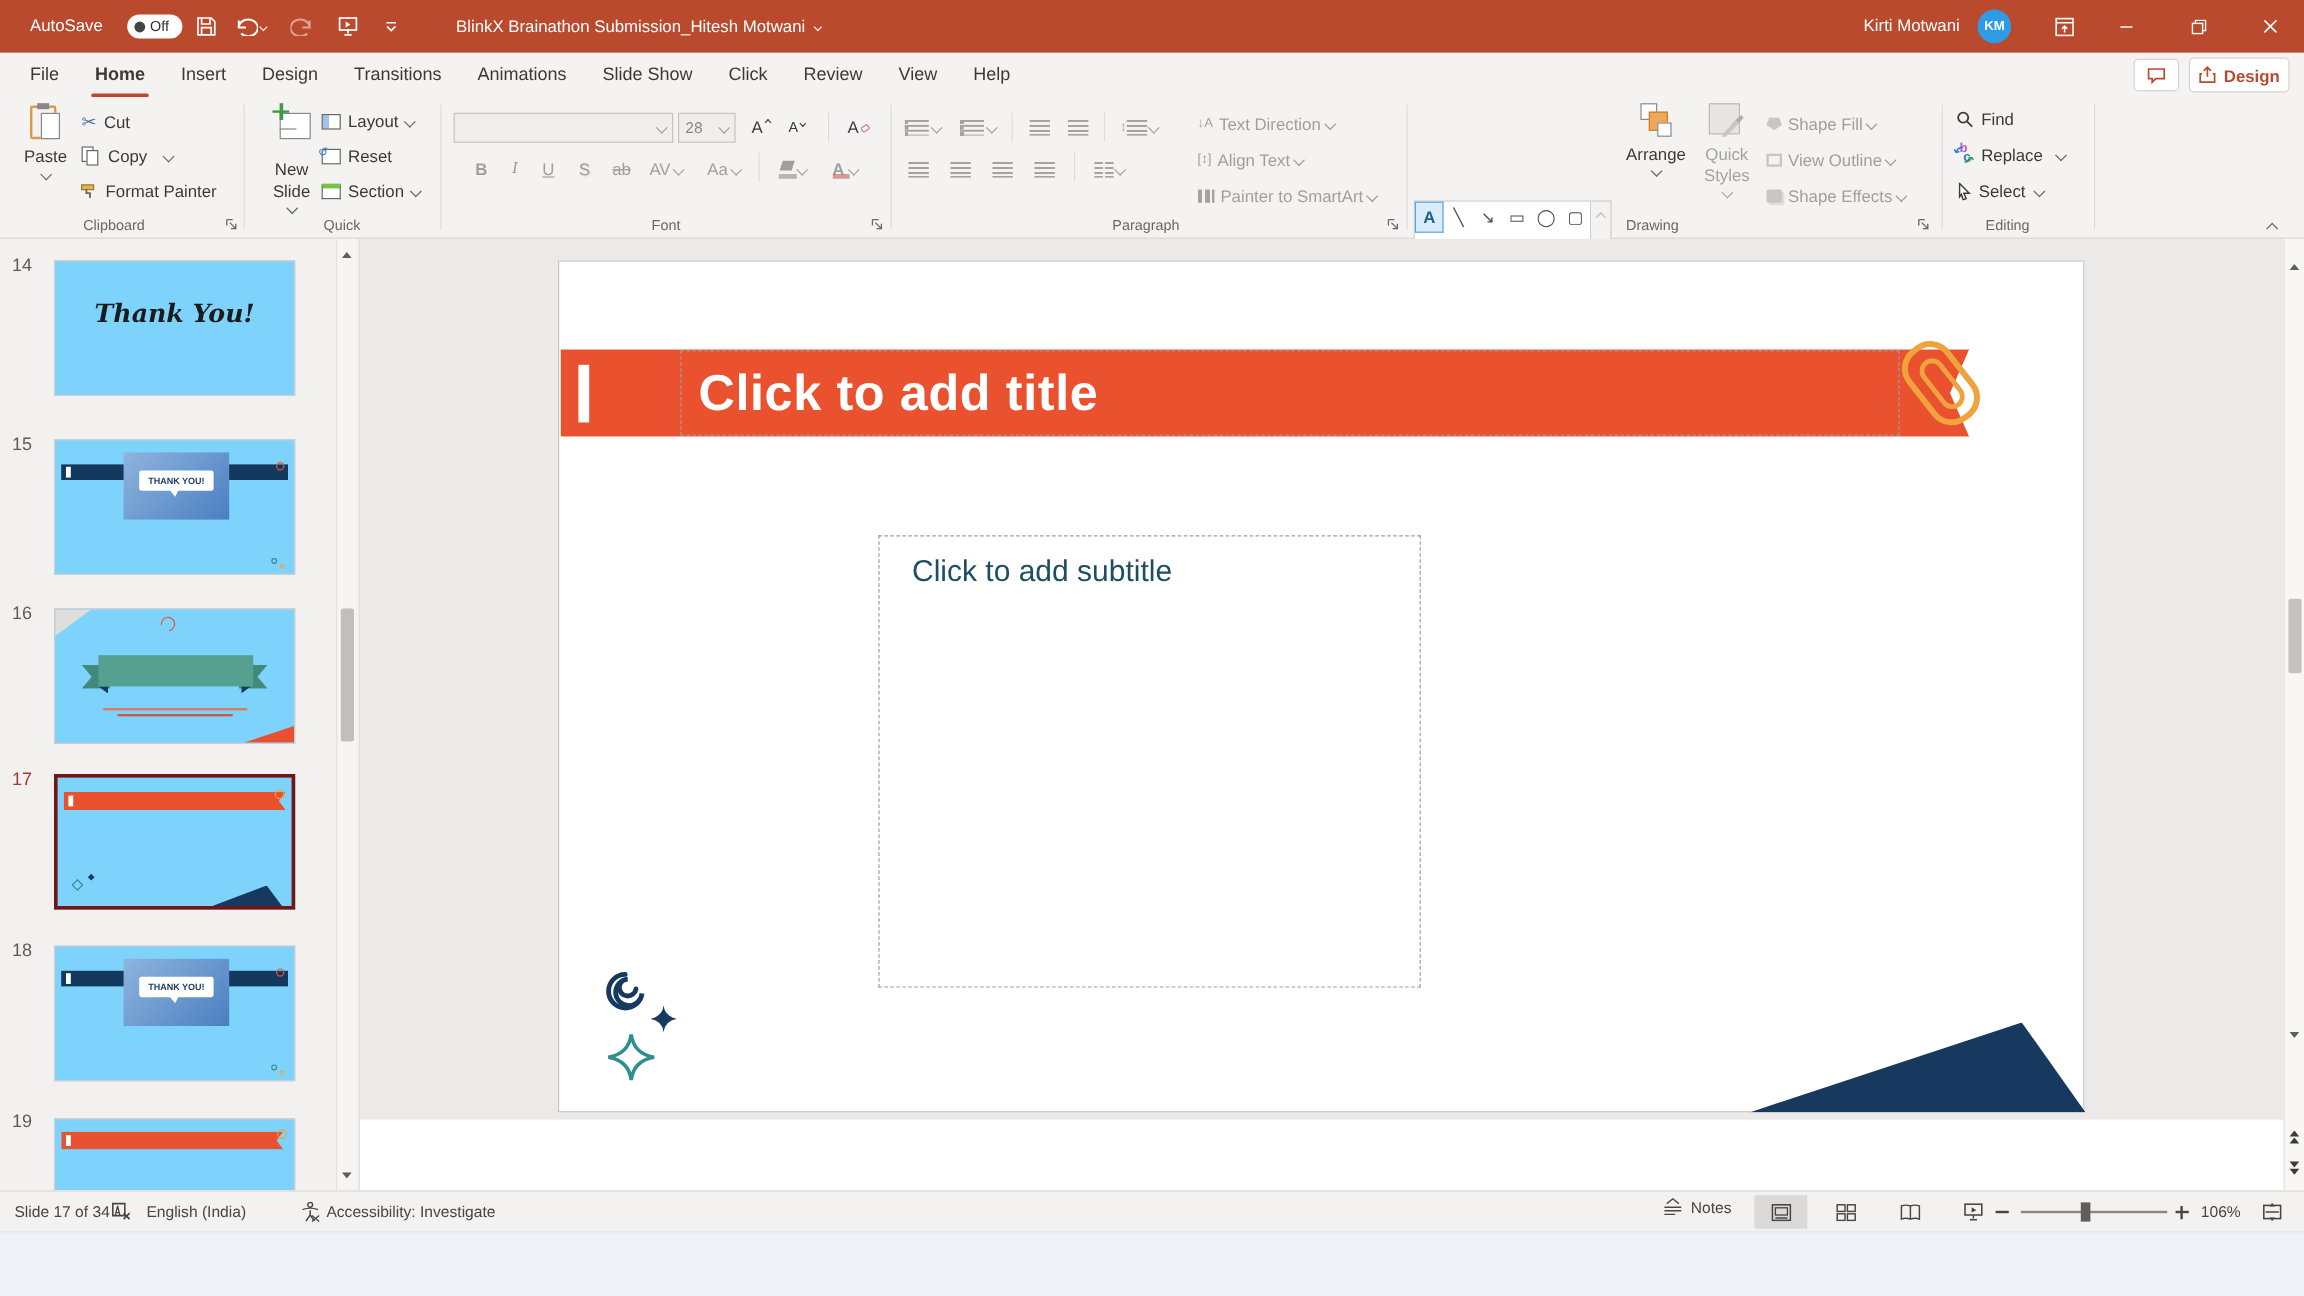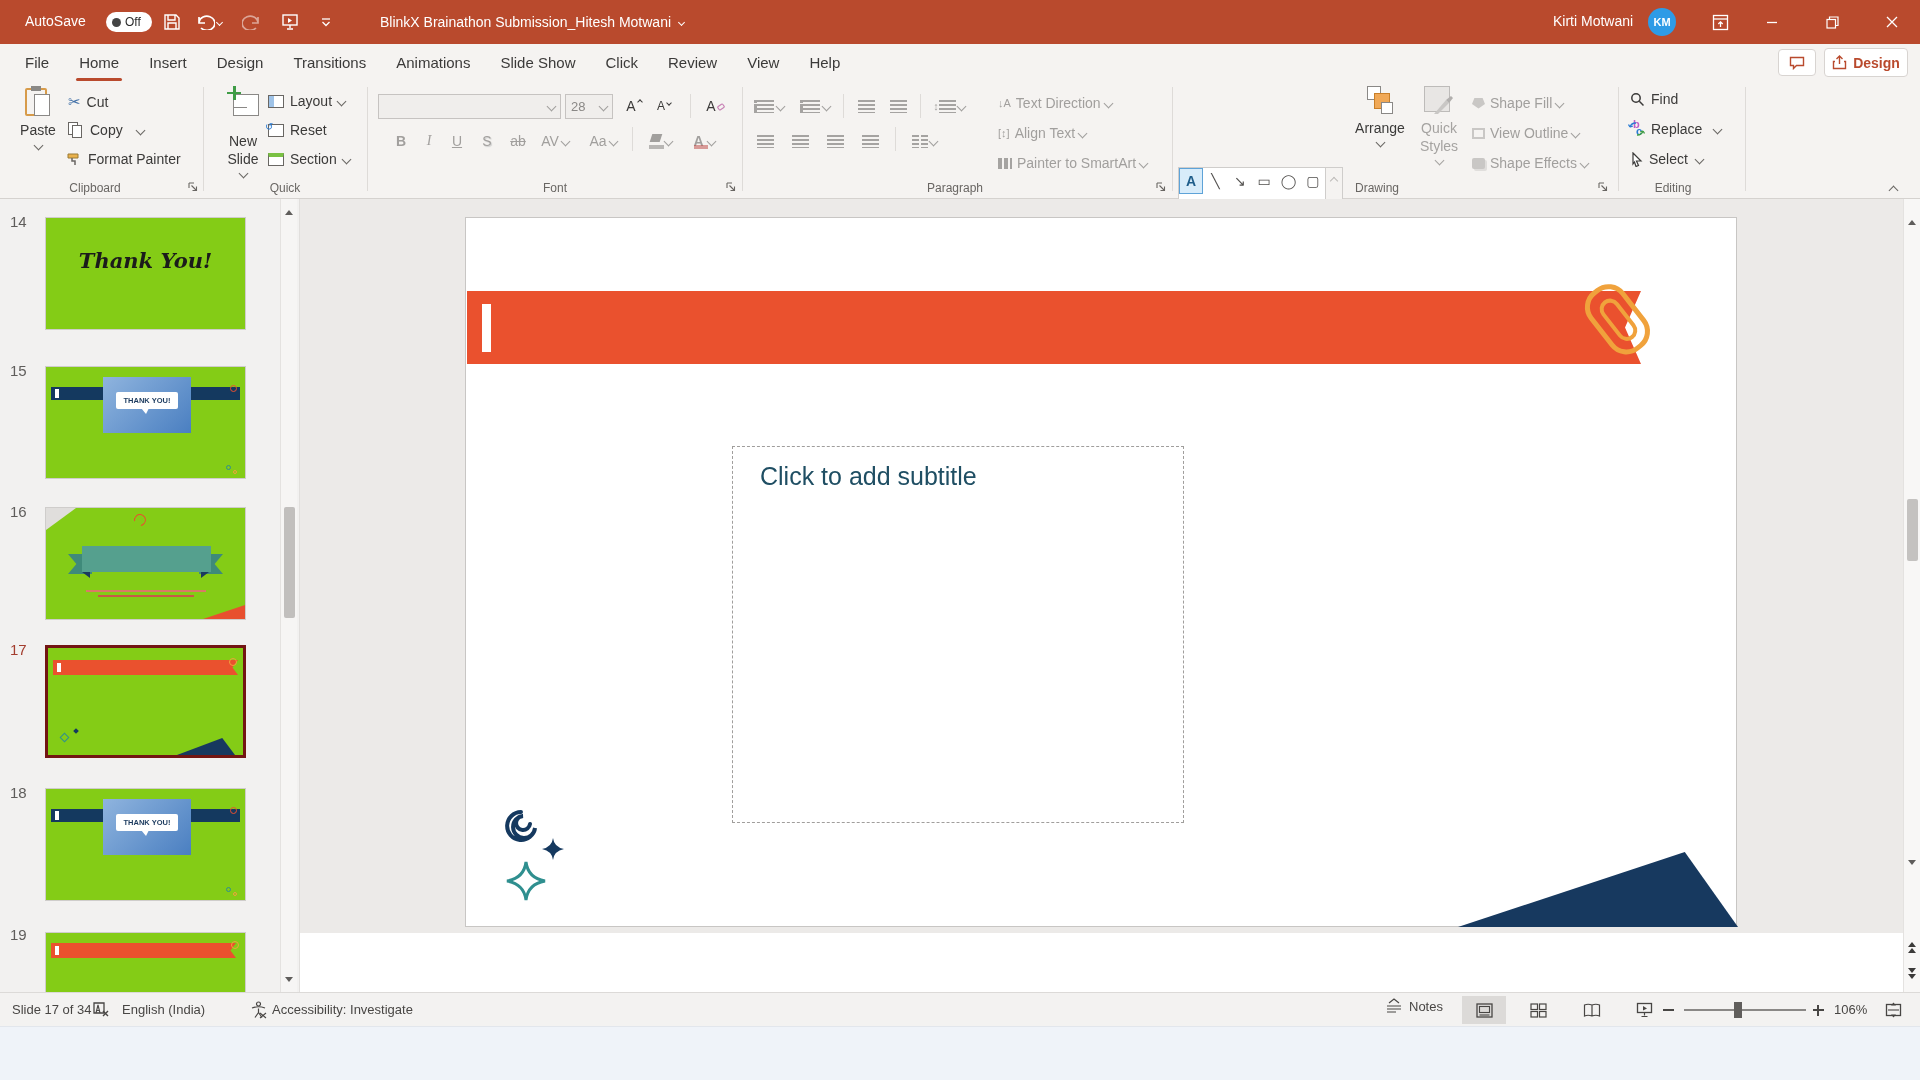--- a/index.html
+++ b/index.html
@@ -16,21 +16,21 @@
 .as-dot{width:9px;height:9px;border-radius:50%;background:#444}
 .qat{width:28px;height:28px;display:flex;align-items:center;justify-content:center}
 .chev{width:7px;height:7px;border-right:1.6px solid currentColor;border-bottom:1.6px solid currentColor;transform:rotate(45deg);display:inline-block}
 .chev.up{transform:rotate(-135deg)}
 #tb-search{left:760px;top:7px;width:450px;height:30px;background:#f6cbb8;border-radius:4px;color:#443a33;font-size:14px;display:flex;align-items:center;gap:10px;padding-left:150px}
 .avatar{width:28px;height:28px;border-radius:50%;background:#2e9be6;color:#fff;font-size:11px;font-weight:bold;display:flex;align-items:center;justify-content:center}
 .winbtn{width:40px;height:44px;display:flex;align-items:center;justify-content:center}
 
 #tabrow{left:0;top:44px;width:1920px;height:37px;background:#f5f3f1}
 .tab{height:37px;padding:0 15px;display:inline-flex;align-items:center;font-size:15px;color:#3b3a39;position:relative}
-.tab.active{font-weight:normal}
+.tab.active{font-weight:bold}
 .tab.active::after{content:"";position:absolute;left:12px;right:12px;bottom:0;height:3px;background:#b94a2d;border-radius:2px}
 .pillbtn{background:#fff;border:1px solid #d8d4d1;border-radius:4px;display:flex;align-items:center;justify-content:center;gap:6px;color:#b94a2d;font-size:14px}
 
 #ribbon{left:0;top:81px;width:1920px;height:118px;background:#f5f3f1;border-bottom:1px solid #d5d2cf;font-size:14px;color:#3b3a39}
 .gdiv{position:absolute;top:6px;width:1px;height:104px;background:#dedbd8}
 .glabel{position:absolute;font-size:12px;color:#696663;text-align:center;top:100px}
 .bigbtn{position:absolute;display:flex;flex-direction:column;align-items:center;font-size:14px;color:#3b3a39}
 .smbtn{position:absolute;display:flex;align-items:center;gap:6px;font-size:14px;color:#3b3a39;white-space:nowrap}
 .launch{position:absolute;width:12px;height:12px}
 .combo{position:absolute;height:25px;background:#f0eeec;border:1px solid #c6c3c1;display:flex;align-items:center;justify-content:space-between;padding:0 5px;color:#8a8886;font-size:13px}
@@ -38,21 +38,21 @@
 .lns{width:17px;height:13px;background:repeating-linear-gradient(to bottom,#a5a3a1 0 1.6px,transparent 1.6px 4px)}
 .lns.dots{width:20px;background:repeating-linear-gradient(to bottom,#a5a3a1 0 1.6px,transparent 1.6px 4px);border-left:3px dotted #a5a3a1;padding-left:3px}
 .gal{position:absolute;left:1178px;top:86px;width:148px;height:80px;background:#fff;border:1px solid #cfcdcb;display:grid;grid-template-columns:repeat(6,1fr);grid-auto-rows:26px}
 .gal .cell{display:flex;align-items:center;justify-content:center;font-size:14px;color:#514f4d}
 .gal .cell.sel{background:#d8ecfa;border:1px solid #5ea3d8;color:#1f5d8a;font-weight:bold}
 .galscroll{position:absolute;left:1326px;top:86px;width:17px;height:80px;border:1px solid #cfcdcb;border-left:none;background:#f5f3f1;display:flex;flex-direction:column}
 .galscroll div{flex:1;display:flex;align-items:center;justify-content:center}
 .minichev{width:6px;height:6px;border-right:1.4px solid #696663;border-bottom:1.4px solid #696663;transform:rotate(45deg)}
 
 #panel{left:0;top:199px;width:300px;height:793px;background:#f2f1f0;border-right:1px solid #e1dfdd;overflow:hidden}
-.thumb{position:absolute;left:45px;width:201px;height:113px;background:#84cc16;border:1px solid #cfcdcb;overflow:hidden}
+.thumb{position:absolute;left:45px;width:201px;height:113px;background:#7dd3fc;border:1px solid #cfcdcb;overflow:hidden}
 .thumb.sel{border:3px solid #731613}
 .tnum{position:absolute;left:10px;font-size:15px;color:#5f5d5b}
 .tnum.cur{color:#a33d2e}
 .sbar{position:absolute;left:280px;width:17px;background:#f6f5f4;border-left:1px solid #e4e2e0}
 .tri-u{width:0;height:0;border-left:4px solid transparent;border-right:4px solid transparent;border-bottom:5px solid #5f5d5b}
 .tri-d{width:0;height:0;border-left:4px solid transparent;border-right:4px solid transparent;border-top:5px solid #5f5d5b}
 
 #main{left:300px;top:199px;width:1603px;height:734px;background:#eceae8}
 #canvas{position:absolute;left:165px;top:18px;width:1272px;height:710px;background:#fff;border:1px solid #c8c6c4}
 .banner{position:absolute;left:1px;top:73px;width:1174px;height:73px;background:#ea512e;clip-path:polygon(0 0,100% 0,calc(100% - 16px) 50%,100% 100%,0 100%)}
@@ -548,20 +548,23 @@
       <div class="ctr" style="position:absolute;left:0;bottom:2px;width:16px;height:22px">
           <span class="tri-d"></span>
         </div>
     </div>
   </div>
 
   <div class="ab" id="main">
     <div id="canvas">
       <div class="banner"></div>
       <div class="dash-v" style="position:absolute;left:16px;top:86px"></div>
+      <div class="dashbox ctr" style="left:101px;top:74px;width:1016px;height:71px;justify-content:flex-start;padding-left:14px;display:flex;align-items:center">
+        <span class="ph-title">Click to add title</span>
+      </div>
       <svg width="78" height="88" viewBox="0 0 78 88" style="position:absolute;left:1117px;top:55px;transform:rotate(-38deg)">
         <rect x="14" y="8" width="40" height="70" rx="18" fill="none" stroke="#f0a23c" stroke-width="5"></rect>
         <rect x="26" y="22" width="17" height="44" rx="8.5" fill="none" stroke="#f0a23c" stroke-width="4"></rect>
       </svg>
       <div class="dashbox" style="left:266px;top:228px;width:452px;height:377px;padding:15px 0 0 27px">
         <span class="ph-sub">Click to add subtitle</span>
       </div>
       <svg width="42" height="46" viewBox="0 0 42 46" style="position:absolute;left:33px;top:589px">
         <path d="M22 5 A14 14 0 1 0 36 21 A11 11 0 1 1 24 9 A7 7 0 1 0 31 17" fill="none" stroke="#15395f" stroke-width="4" stroke-linecap="round"></path>
       </svg>

